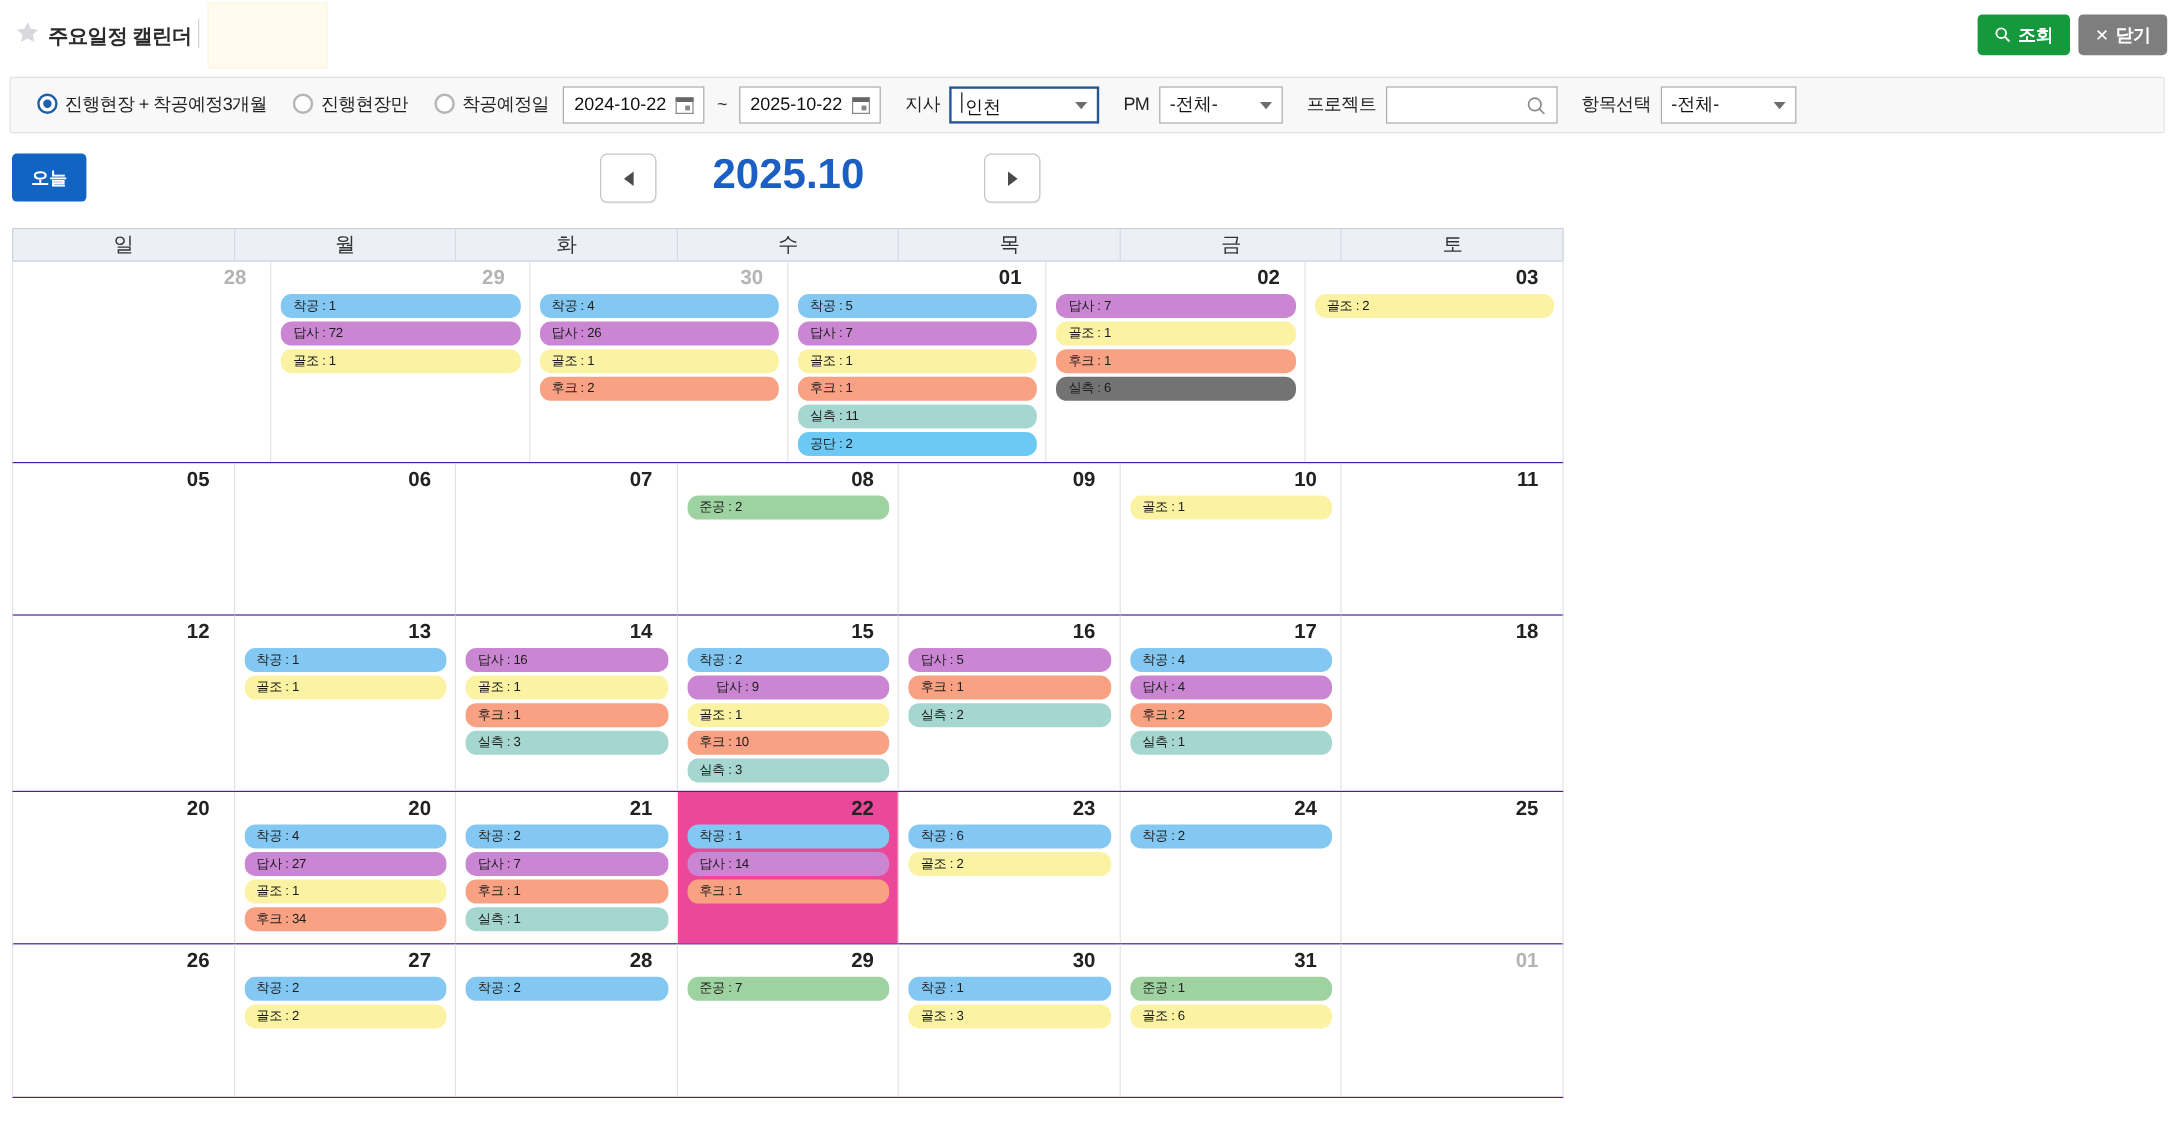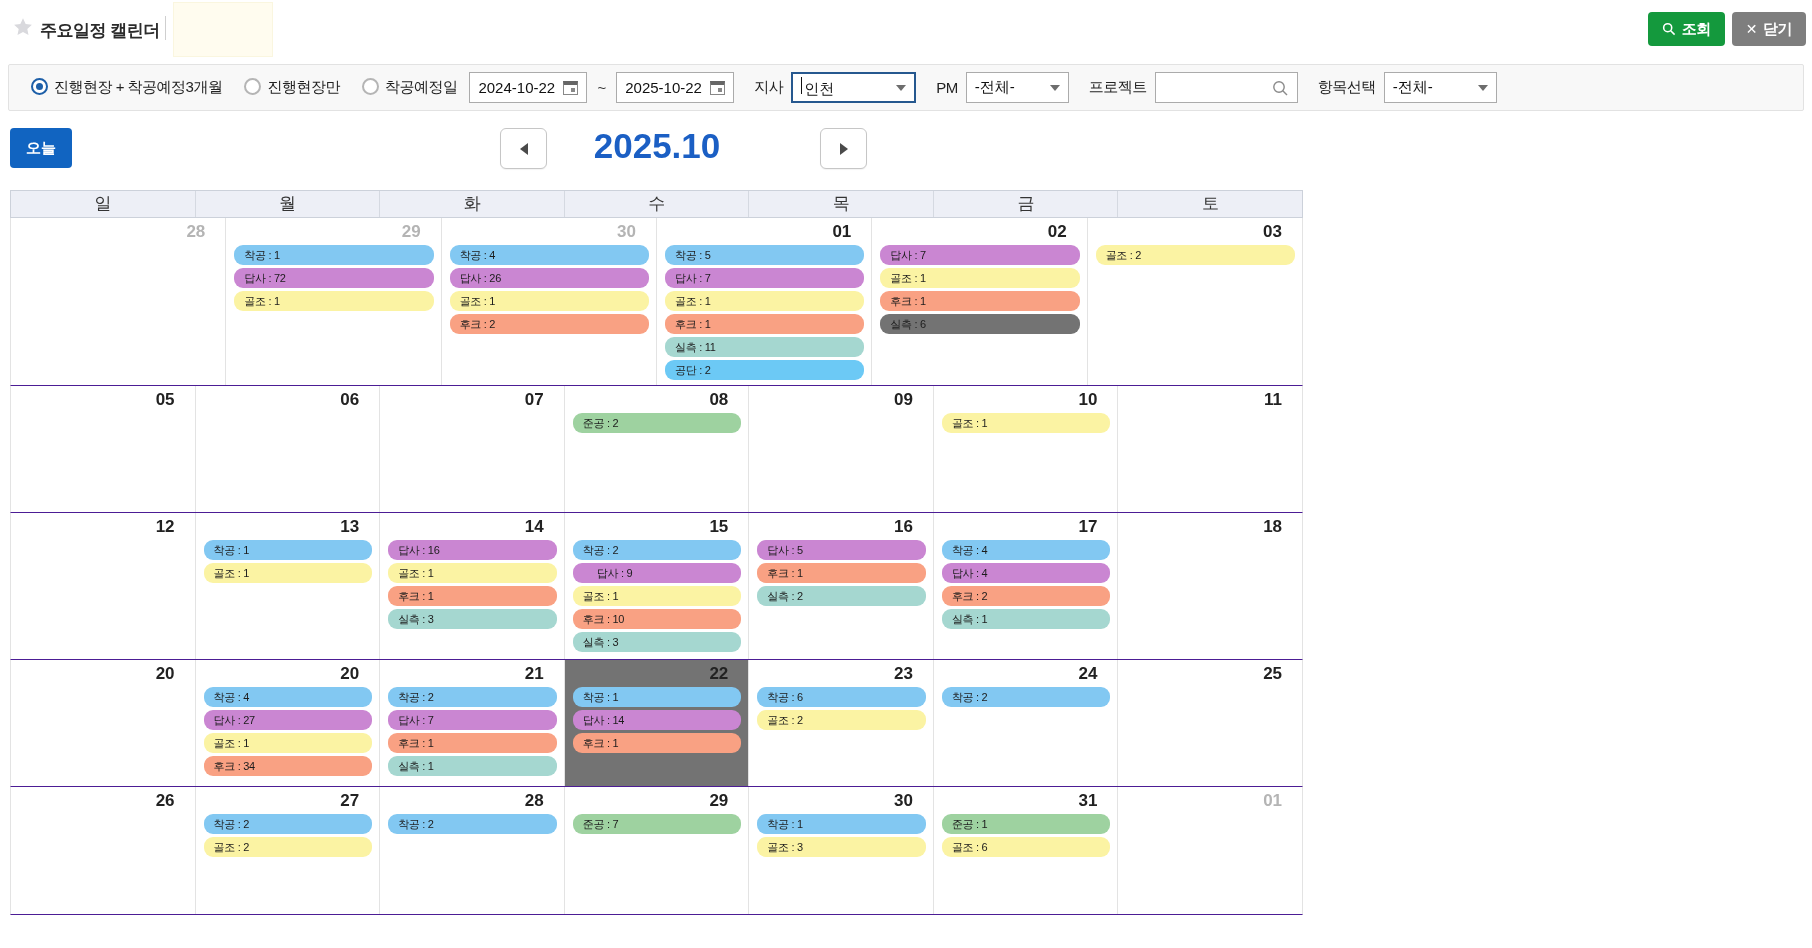--- a/index.html
+++ b/index.html
@@ -55,21 +55,21 @@
     color:#1b5fc4; letter-spacing:0px; }
 
   
   .grid { position:absolute; left:10px; top:190px; width:1293px; }
   .wk-head { display:flex; height:28px; background:#edeff6; border:1px solid #ccd1da; }
   .wk-head .wd { flex:1; text-align:center; line-height:26px; font-size:17px; color:#333; border-right:1px solid #d5d9e1; letter-spacing:-0.5px;}
   .wk-head .wd:last-child { border-right:none; }
   .wrow { display:flex; border-bottom:1px solid #4c1d95; border-left:1px solid #e3e3e3; border-right:1px solid #e3e3e3; }
   .dcell { flex:1; border-right:1px solid #e3e3e3; overflow:hidden; }
   .dcell:last-child { border-right:none; }
-  .dcell.today { background:#737373; }
+  .dcell.today { background:#ec4899; }
   .dnum { text-align:right; padding:4px 20px 2px 0; font-size:17px; font-weight:bold; color:#222; height:27px; }
   .dnum.out { color:#b4b4b4; }
   .badge { height:20px; line-height:20px; margin:0 7px 3px 8px; border-radius:9px; padding-left:10px;
     font-size:11px; color:#1c1c1c; letter-spacing:-0.3px; cursor:pointer; white-space:nowrap; }
   svg { display:block; }
 </style>
 </head>
 <body>
 
 <div class="titlebar">

